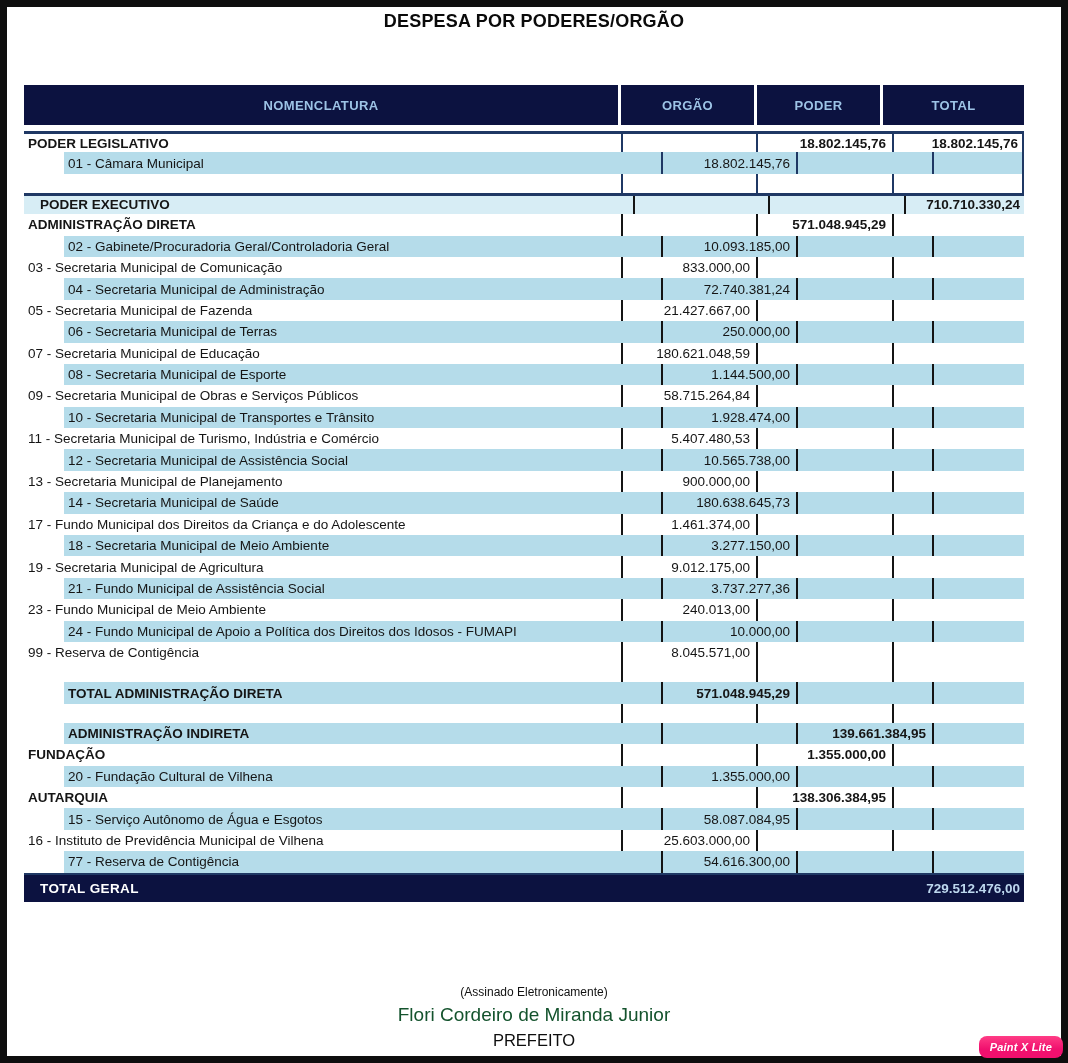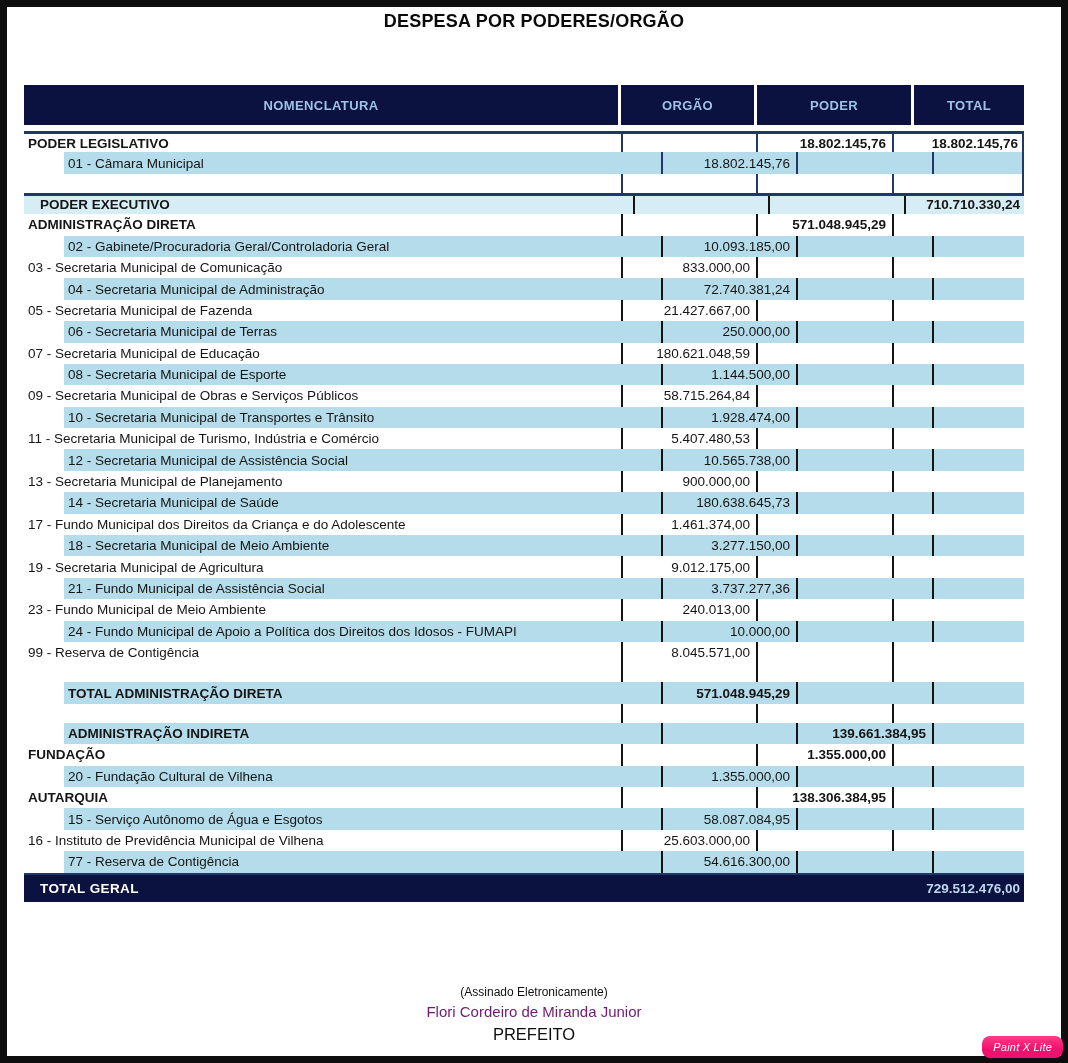--- a/index.html
+++ b/index.html
@@ -14,21 +14,21 @@
   }
   .table{position:absolute;left:24px;top:85px;width:1000px;}
   .thead{display:flex;gap:3px;}
   .th{
     background:var(--navy);color:var(--hdrtext);height:40px;box-sizing:border-box;
     display:flex;align-items:center;justify-content:center;
     font-size:13px;font-weight:600;letter-spacing:.4px;
   }
   .th.nom{width:594px;}
   .th.org{width:133px;}
-  .th.pod{width:154px;}
+  .th.pod{width:123px;}
   .th.tot{flex:1;}
   .tbody{margin-top:6px;}
   .row{display:flex;height:21.4px;align-items:center;box-sizing:border-box;font-size:13.5px;font-weight:500;}
   .row.blank{height:19px;}
   .row.bold{font-weight:bold;}
   .row.white{background:#ffffff;}
   .row.blue{background:var(--blue);margin-left:40px;}
   .row.bluelight{background:var(--bluelight);padding-left:12px;}
   .row.topline{border-top:3px solid var(--navyline);}
   .c{box-sizing:border-box;height:100%;display:flex;align-items:center;}
@@ -45,26 +45,26 @@
   .row.exe .c.tot{border-left:2.5px solid #141414;}
   
   .row.grand{
     background:var(--navy);color:#ffffff;height:29px;font-weight:bold;font-size:13.5px;
     border-top:2px solid var(--navyline);
   }
   .row.grand .c.nom{letter-spacing:.4px;padding-left:16px;}
   .row.grand .c.tot{color:var(--totval);}
   .footer{position:absolute;left:0;right:0;top:984px;text-align:center;line-height:1.45;}
   .footer .note{font-size:12px;font-weight:normal;color:#111;}
-  .footer .name{font-size:15px;font-weight:500;color:#701a75;}
+  .footer .name{font-size:19px;font-weight:500;color:#14532d;}
   .footer .role{font-size:16.5px;font-weight:500;color:#0d0d0d;}
   .badge{
     position:absolute;right:5px;bottom:5px;background:var(--badge);
     background:linear-gradient(180deg,#ff3d86 0%,var(--badge) 60%);
-    color:#fff;font-size:11px;font-weight:normal;font-style:italic;
+    color:#fff;font-size:11px;font-weight:bold;font-style:italic;
     padding:5px 11px;border-radius:8px;letter-spacing:.2px;
   }
 </style>
 </head>
 <body style="--navy: #0c1240; --hdrtext: #9dc3e6; --blue: #b5dcea; --bluelight: #d7edf5; --navyline: #1f3864; --totval: #bdd7ee; --badge: #f0106e;">
 
 <div class="frame"></div>
 
 <div class="title">DESPESA POR PODERES/ORGÃO</div>
 

